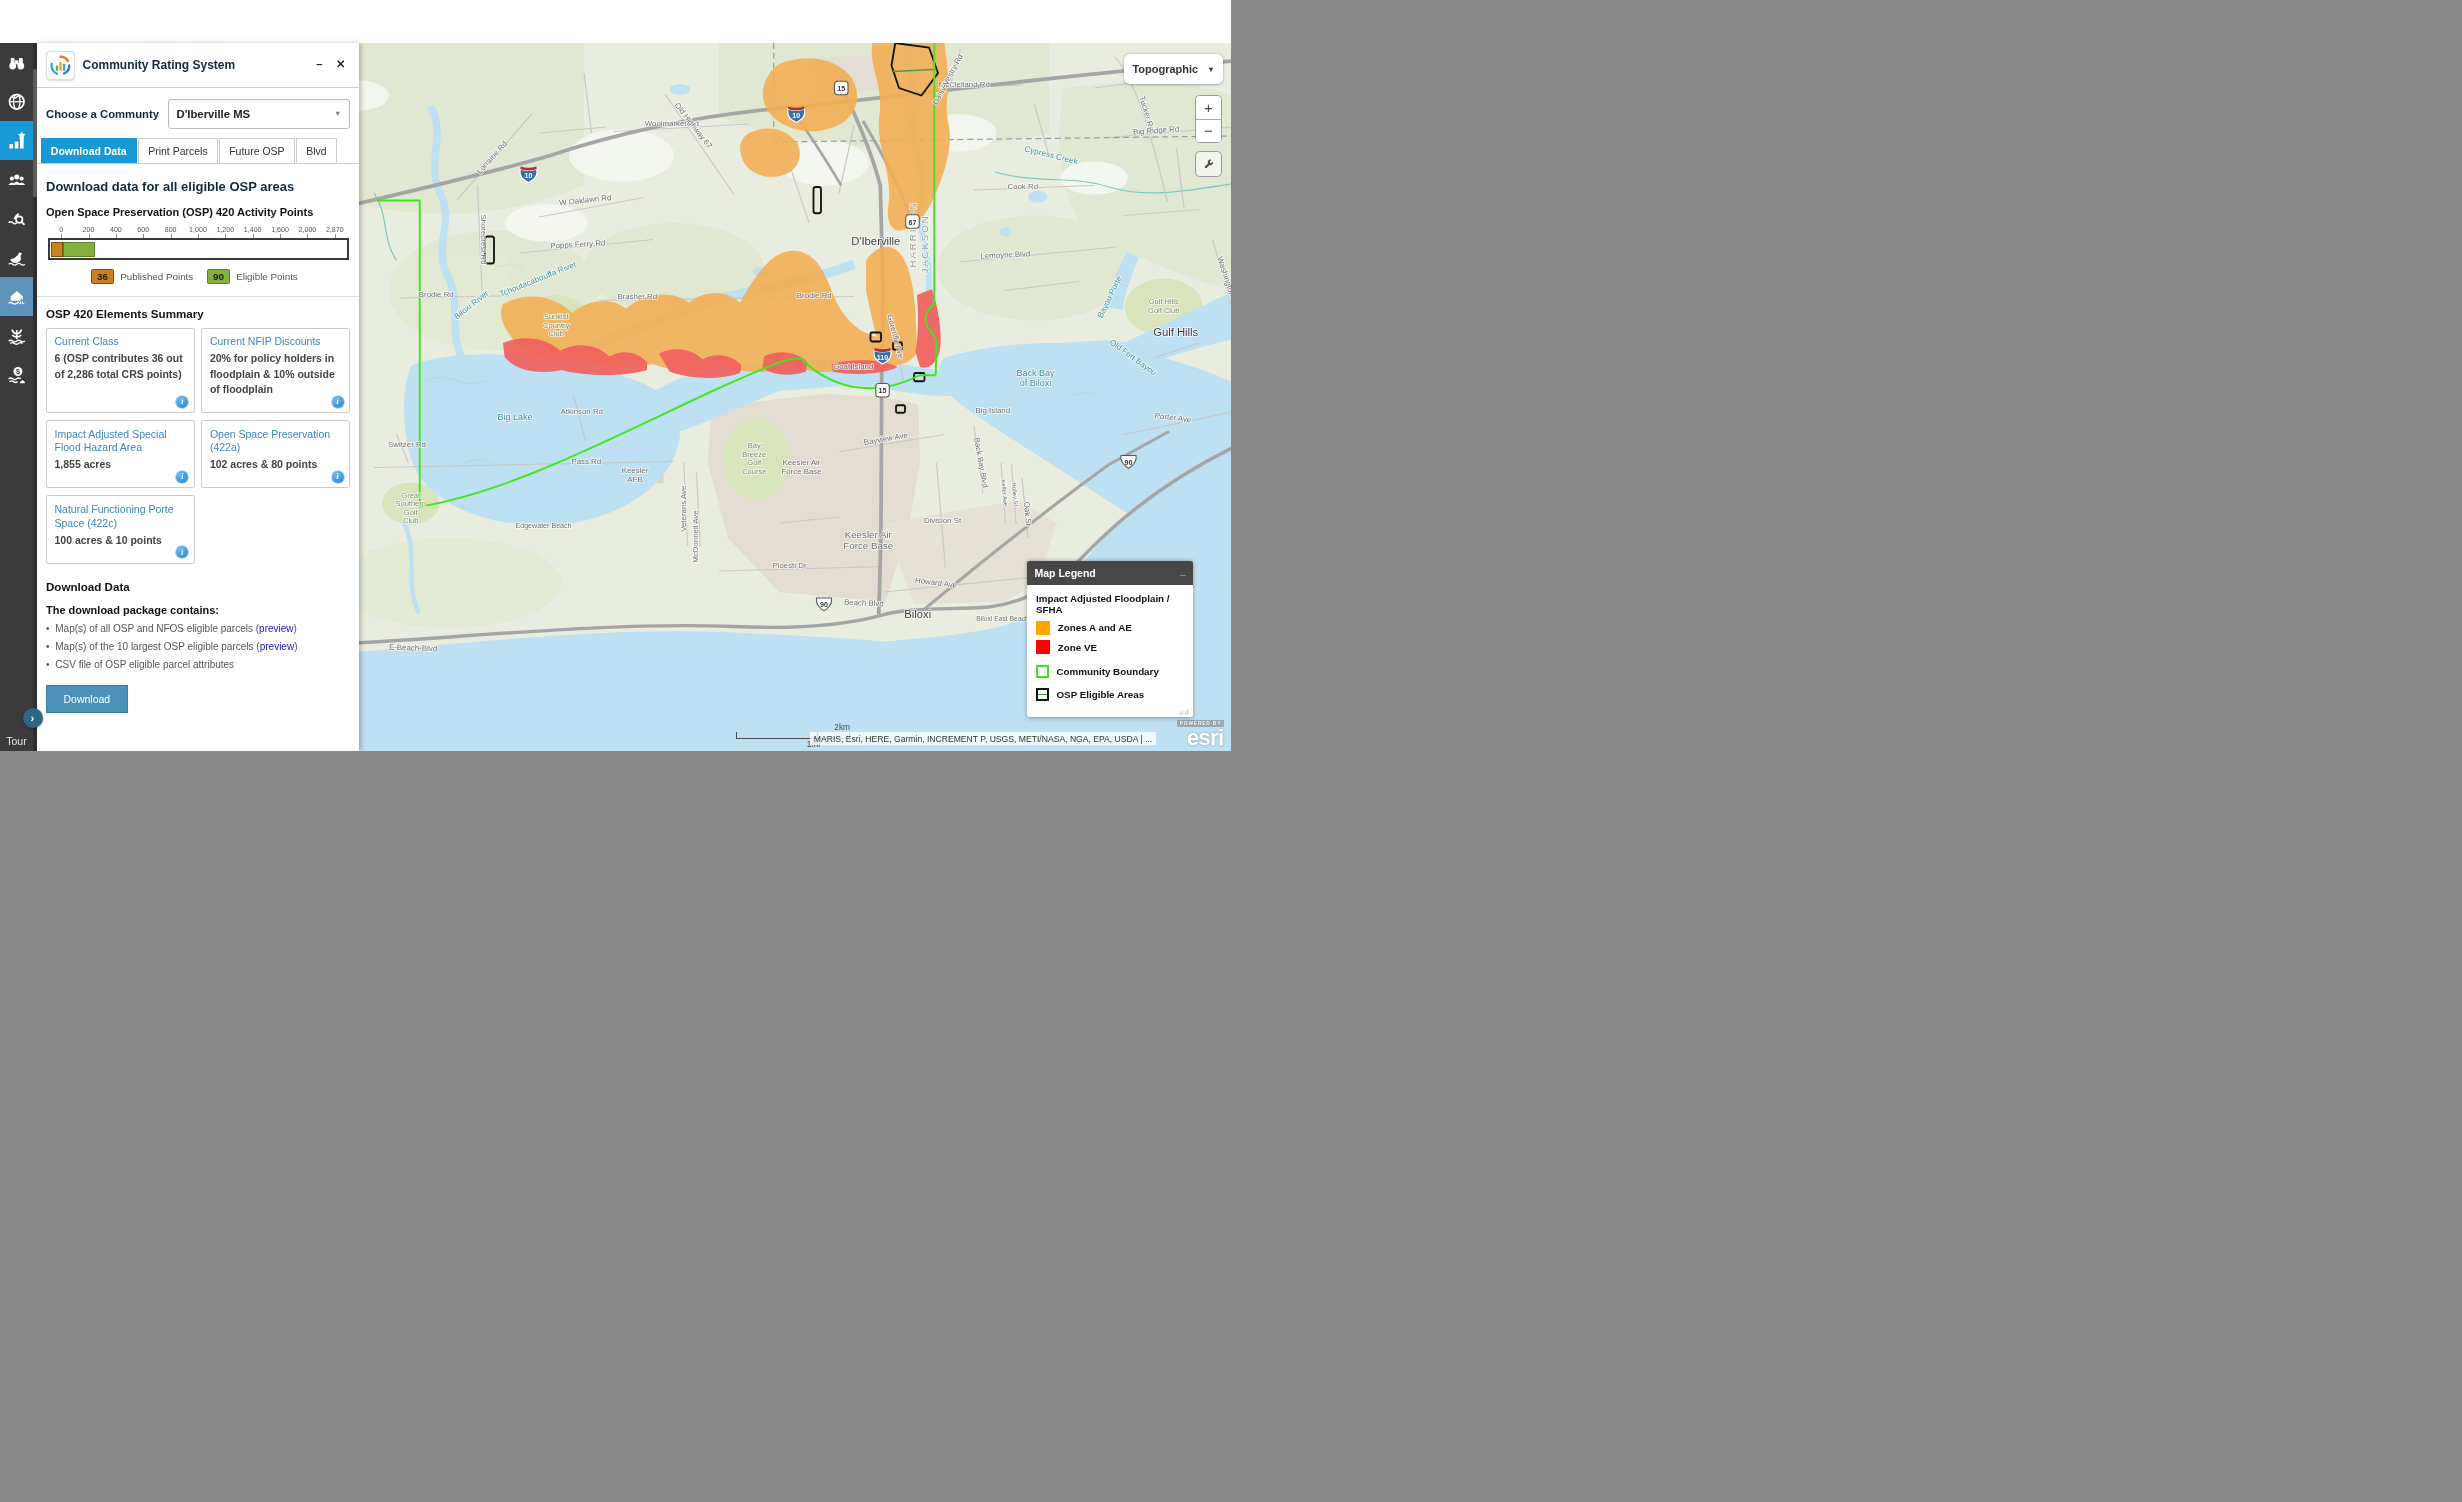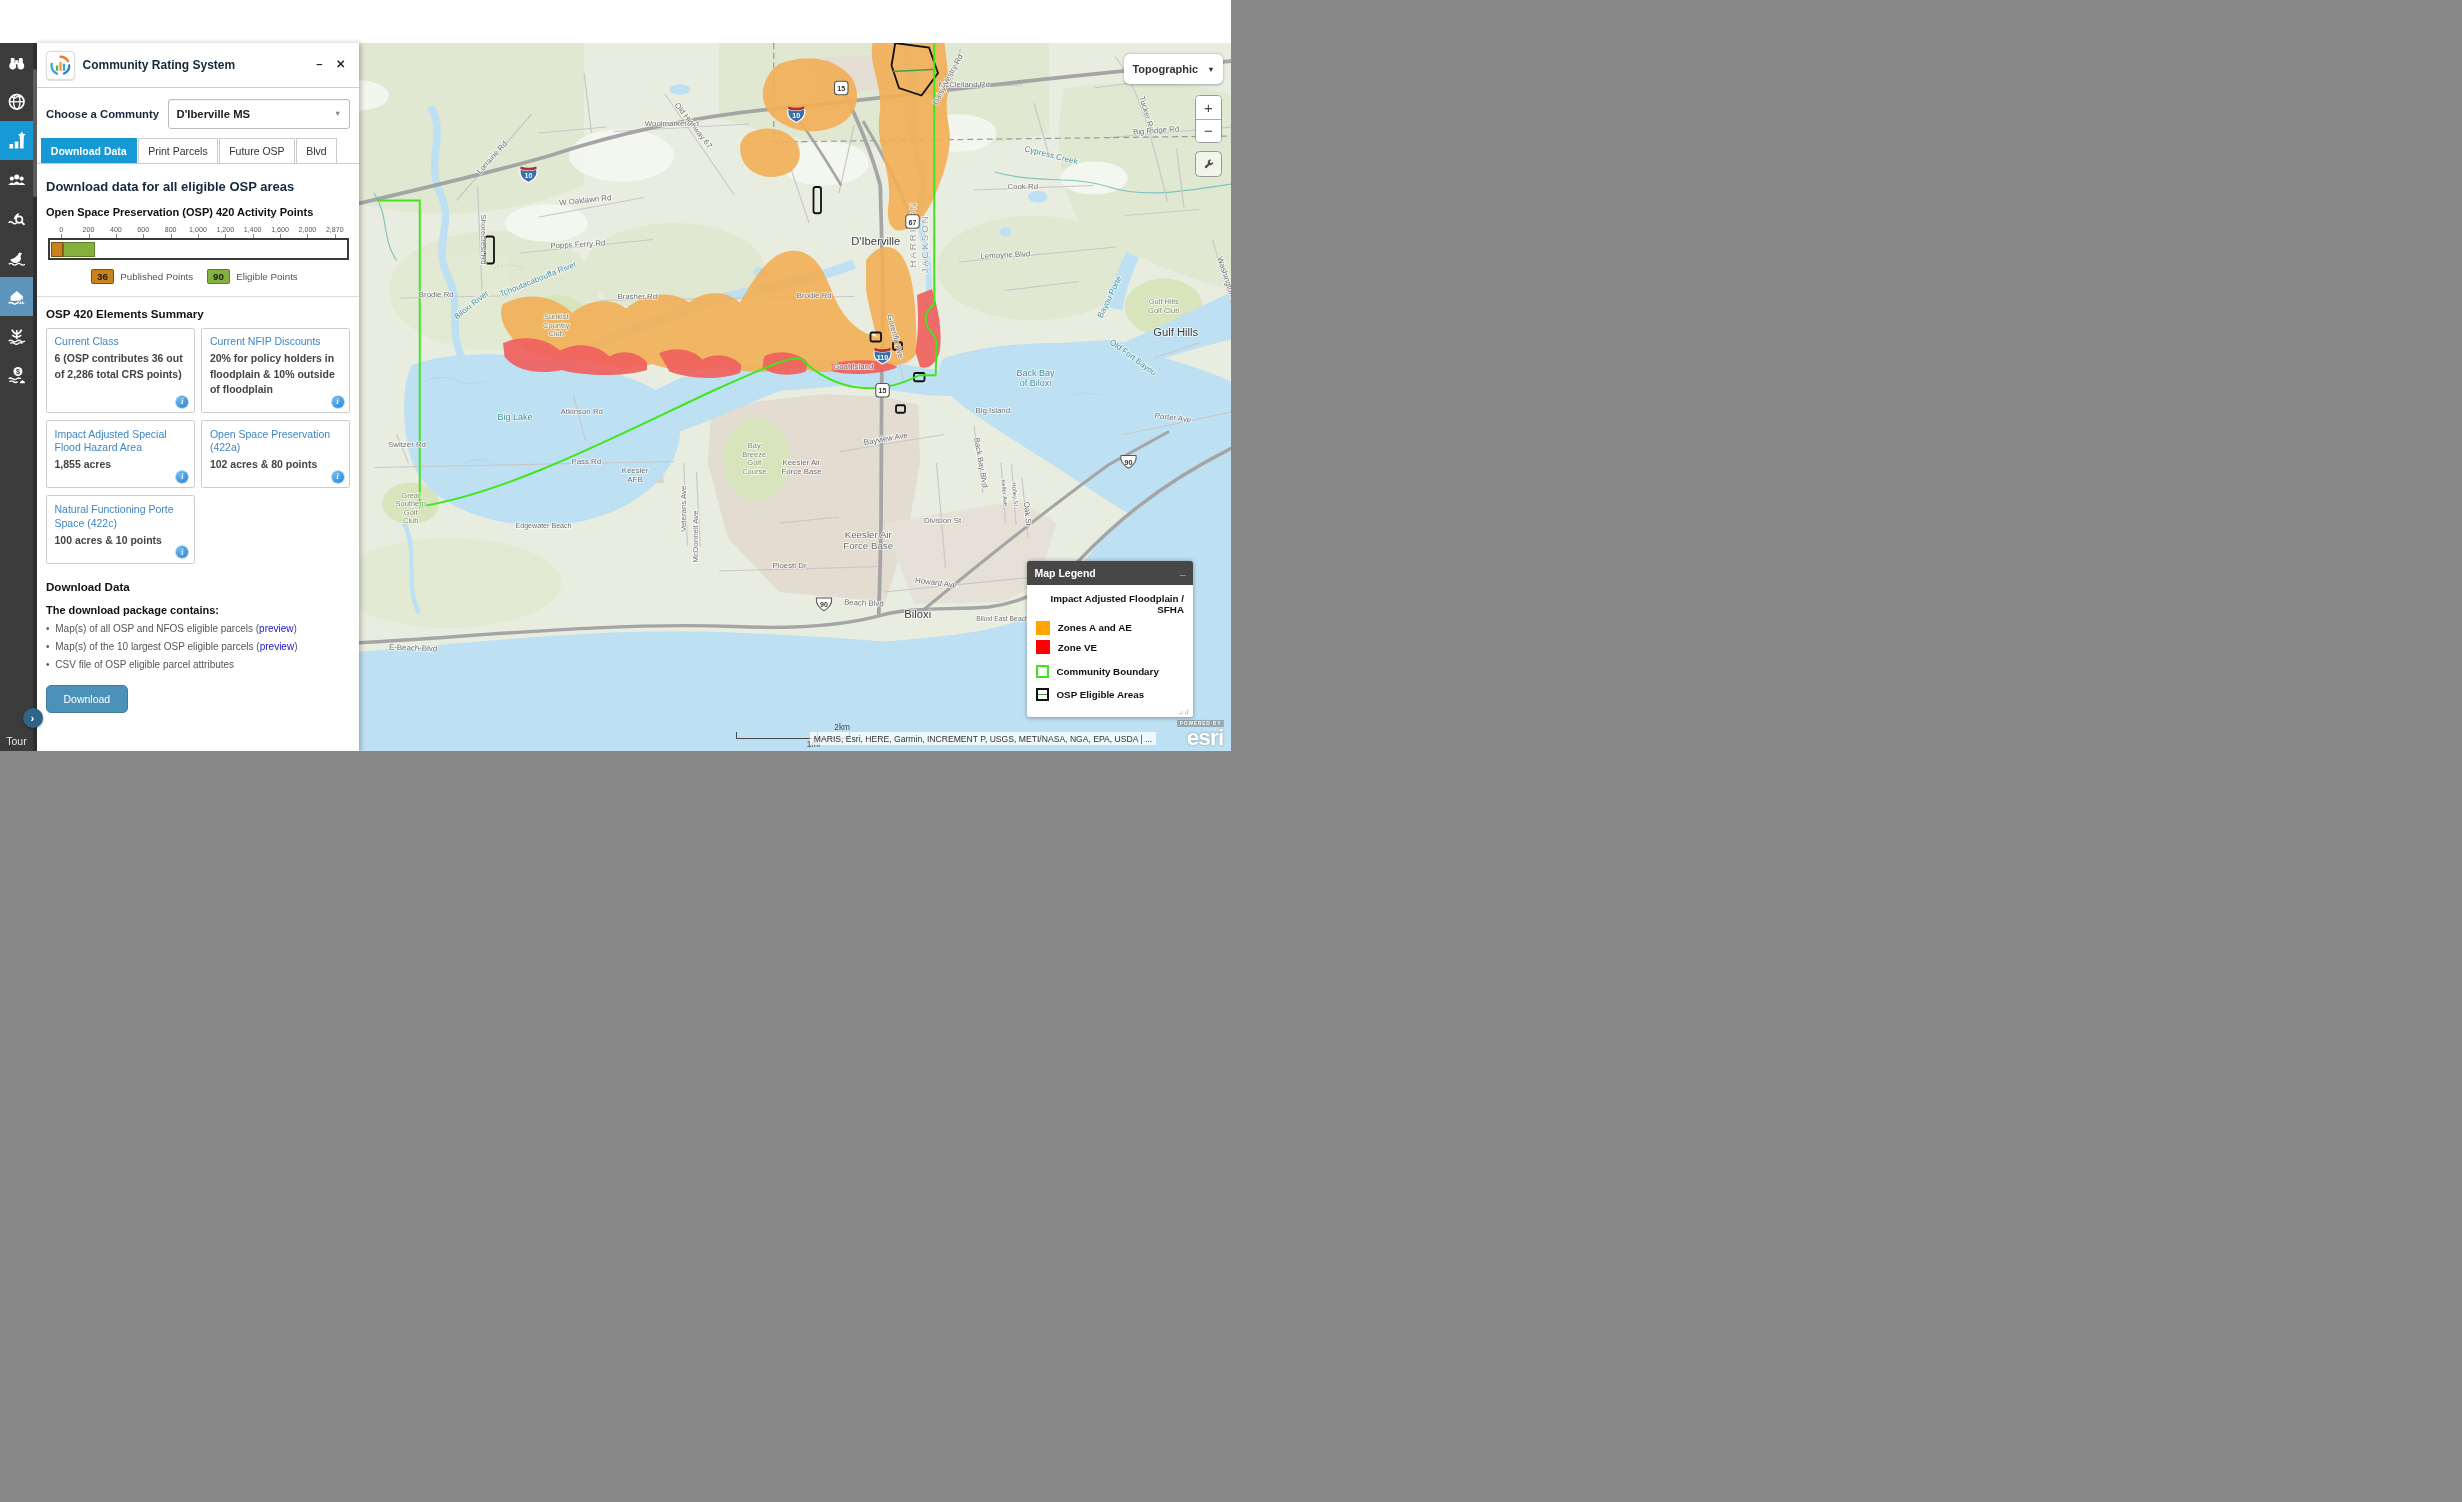--- a/index.html
+++ b/index.html
@@ -67,36 +67,36 @@
   .card .ct{color:#3e86c4;font-size:10.5px;line-height:1.3;margin-bottom:2.3px;}
   .card .cb{color:#444;font-size:10.5px;font-weight:bold;line-height:1.45;}
   .infoi{position:absolute;right:5.3px;bottom:4.5px;width:12px;height:12px;border-radius:50%;
      background:radial-gradient(circle at 35% 30%,#6fbbf2,#1e7fd0);color:#fff;font-size:7.9px;font-weight:bold;
      display:flex;align-items:center;justify-content:center;font-family:"Liberation Serif",serif;font-style:italic;cursor:pointer;box-shadow:0 0 0 0.8px #9ec9e8;}
   .dlsec .h2{margin-top:13.5px;}
   .dllist{margin:6px 0 10.5px 0;}
   .dlitem{font-size:10px;color:#555;margin:6.8px 0;}
   .dlitem .b{color:#555;margin-right:3px;}
   .dlitem a{color:#1a12cc;text-decoration:none;cursor:pointer;}
-  .dlbtn{background:#4c92b8;border:0.8px solid #3b7e9e;color:#fff;font-size:10.5px;padding:6.8px 16.5px;border-radius:5px;cursor:pointer;font-family:"Liberation Sans",sans-serif;margin-top:4.5px;}
+  .dlbtn{background:#4c92b8;border:0.8px solid #3b7e9e;color:#fff;font-size:10.5px;padding:6.8px 16.5px;border-radius:0;cursor:pointer;font-family:"Liberation Sans",sans-serif;margin-top:4.5px;}
   
   .map{position:absolute;left:359px;top:43px;right:0;bottom:0;background:#e9ede0;overflow:hidden;}
   .map svg.base{position:absolute;left:0;top:0;}
   .maplabel{font-family:"Liberation Sans",sans-serif;paint-order:stroke;stroke:#ffffff;stroke-width:2.2px;stroke-opacity:.75;}
   .basemapsel{position:absolute;left:765px;top:11.3px;width:99px;height:30px;background:#fff;border-radius:6px;
       box-shadow:0 0.8px 3px rgba(0,0,0,.3);display:flex;align-items:center;justify-content:center;gap:9px;cursor:pointer;z-index:10;}
   .basemapsel .v{font-size:11px;font-weight:bold;color:#333;}
   .basemapsel .c{font-size:7.5px;color:#333;}
   .zoomctl{position:absolute;left:836px;top:52px;width:25px;background:#fff;border:0.8px solid #999;border-radius:4.5px;overflow:hidden;z-index:10;}
   .zbtn{height:22.5px;display:flex;align-items:center;justify-content:center;font-size:15px;color:#444;cursor:pointer;background:#fff;}
   .zbtn:first-child{border-bottom:0.8px solid #aaa;}
   .wrench{position:absolute;left:836px;top:108px;width:25px;height:24px;background:#f2f5ea;border:0.8px solid #999;border-radius:4.5px;
       display:flex;align-items:center;justify-content:center;cursor:pointer;z-index:10;}
   
-  .legend{position:absolute;left:668px;top:518px;width:166px;background:#fff;border-radius:2.3px;box-shadow:0 0.8px 4.5px rgba(0,0,0,.35);z-index:11;text-align:right;}
+  .legend{position:absolute;left:668px;top:518px;width:166px;background:#fff;border-radius:2.3px;box-shadow:0 0.8px 4.5px rgba(0,0,0,.35);z-index:11;}
   .legend .lh{background:#474747;color:#fff;font-size:10.5px;font-weight:bold;padding:6px 7.5px;border-radius:2.3px 2.3px 0 0;display:flex;}
   .legend .lh .min{margin-left:auto;color:#ddd;cursor:pointer;line-height:.6;}
   .legend .lb{padding:7.5px 9px 10.5px 9px;position:relative;}
   .legend .lt{font-size:9.8px;font-weight:bold;color:#111;margin-bottom:6px;}
   .lrow{display:flex;align-items:center;gap:7.5px;margin:5.3px 0;}
   .lrow .sw{width:14.3px;height:14.3px;flex:0 0 auto;}
   .lrow .ll{font-size:9.8px;font-weight:bold;color:#111;}
   .lrow.gap{margin-top:10.5px;}
   .lgrip{position:absolute;right:3px;bottom:2.3px;color:#999;font-size:6.8px;letter-spacing:0.8px;}
   

